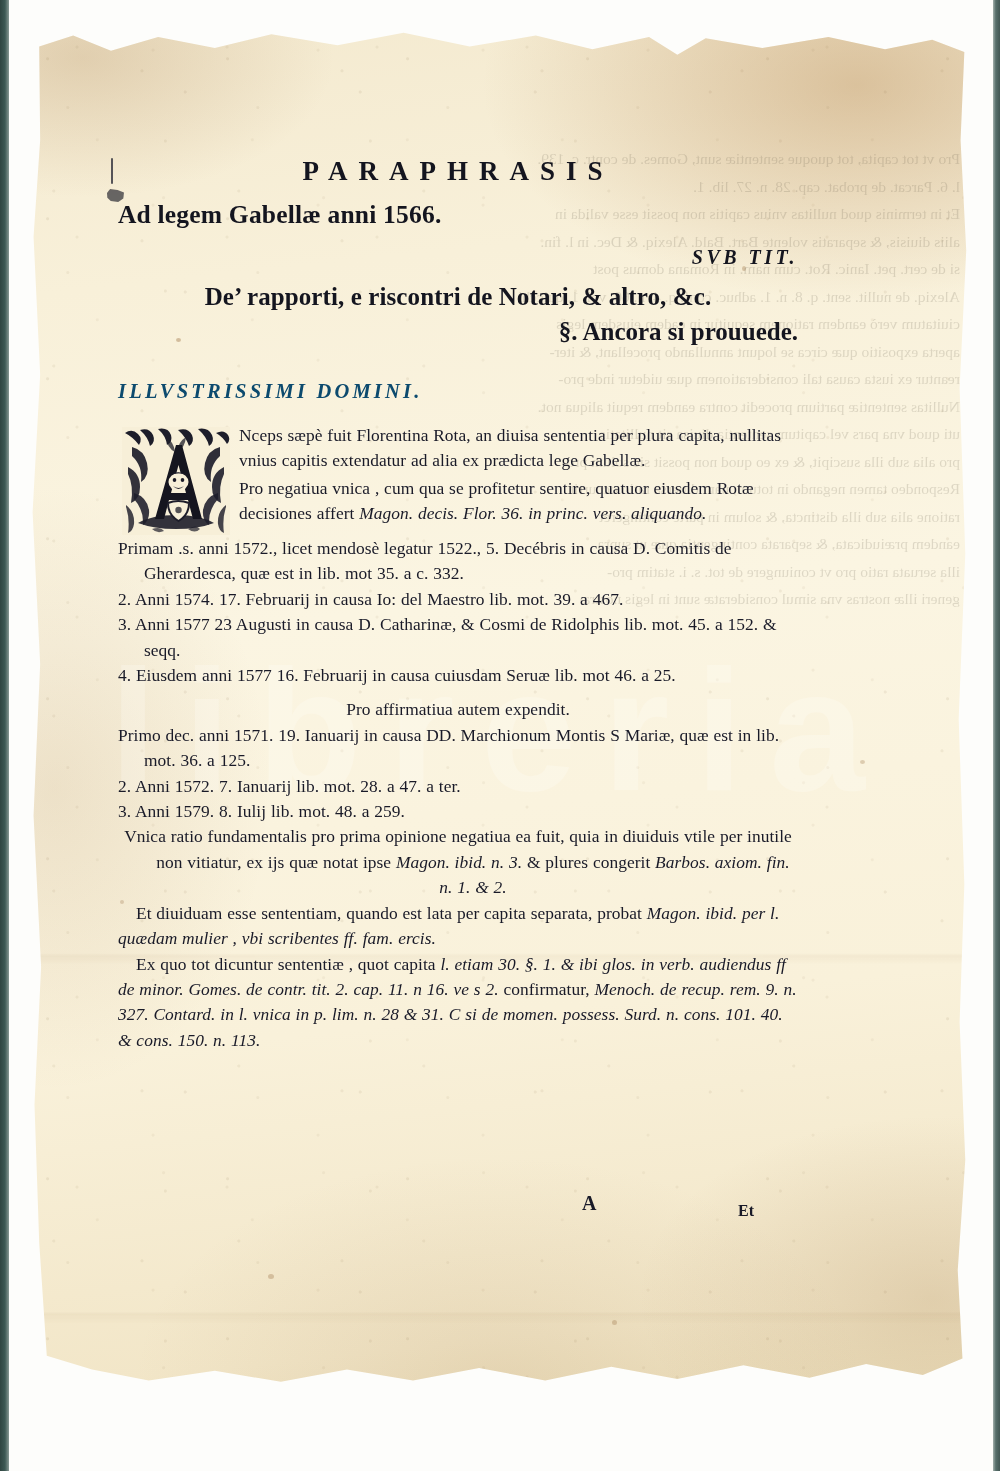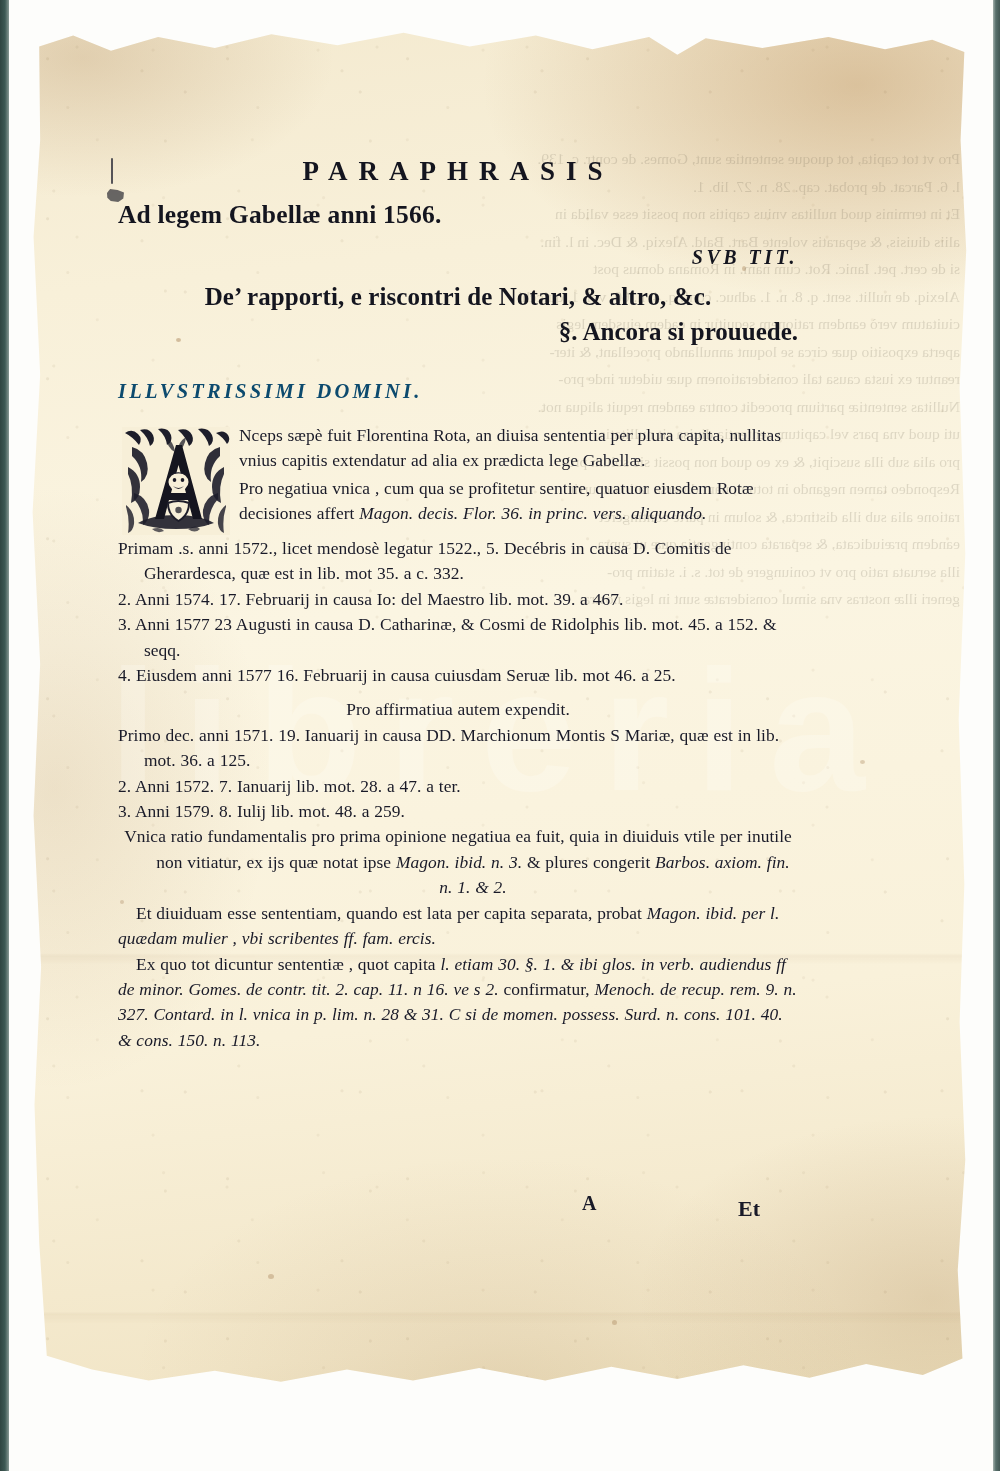--- a/index.html
+++ b/index.html
@@ -137,21 +137,21 @@
   .hang2{ padding-left:30px; text-indent:-30px;text-align:center; }
   .it{font-style:italic;}
   .clearfix::after{content:"";display:block;clear:both;}
 
   
   #footline{
     position:absolute;left:118px;top:1192px;width:680px;
     font-size:20px;font-weight:700;color:#191a28;
   }
   #footline .sig{position:absolute;left:464px;top:0;}
-  #footline .cw{position:absolute;left:620px;top:4px;font-size:22px;}
+  #footline .cw{position:absolute;left:620px;top:10px;font-size:16px;}
 
   
   #margin-mark{
     position:absolute;left:104px;top:158px;width:30px;height:56px;
     color:#2a2a33;font-size:17px;line-height:16px;opacity:.8;
     font-family:"Liberation Serif","DejaVu Serif",serif;
   }
   #margin-mark .stroke{display:block;width:2px;height:26px;background:#2f2f3a;margin-left:7px;border-radius:1px;}
   #margin-mark .blot{display:block;width:17px;height:13px;margin-top:5px;margin-left:3px;
     background:#24242e;border-radius:3px 4px 3px 4px;opacity:.85;

